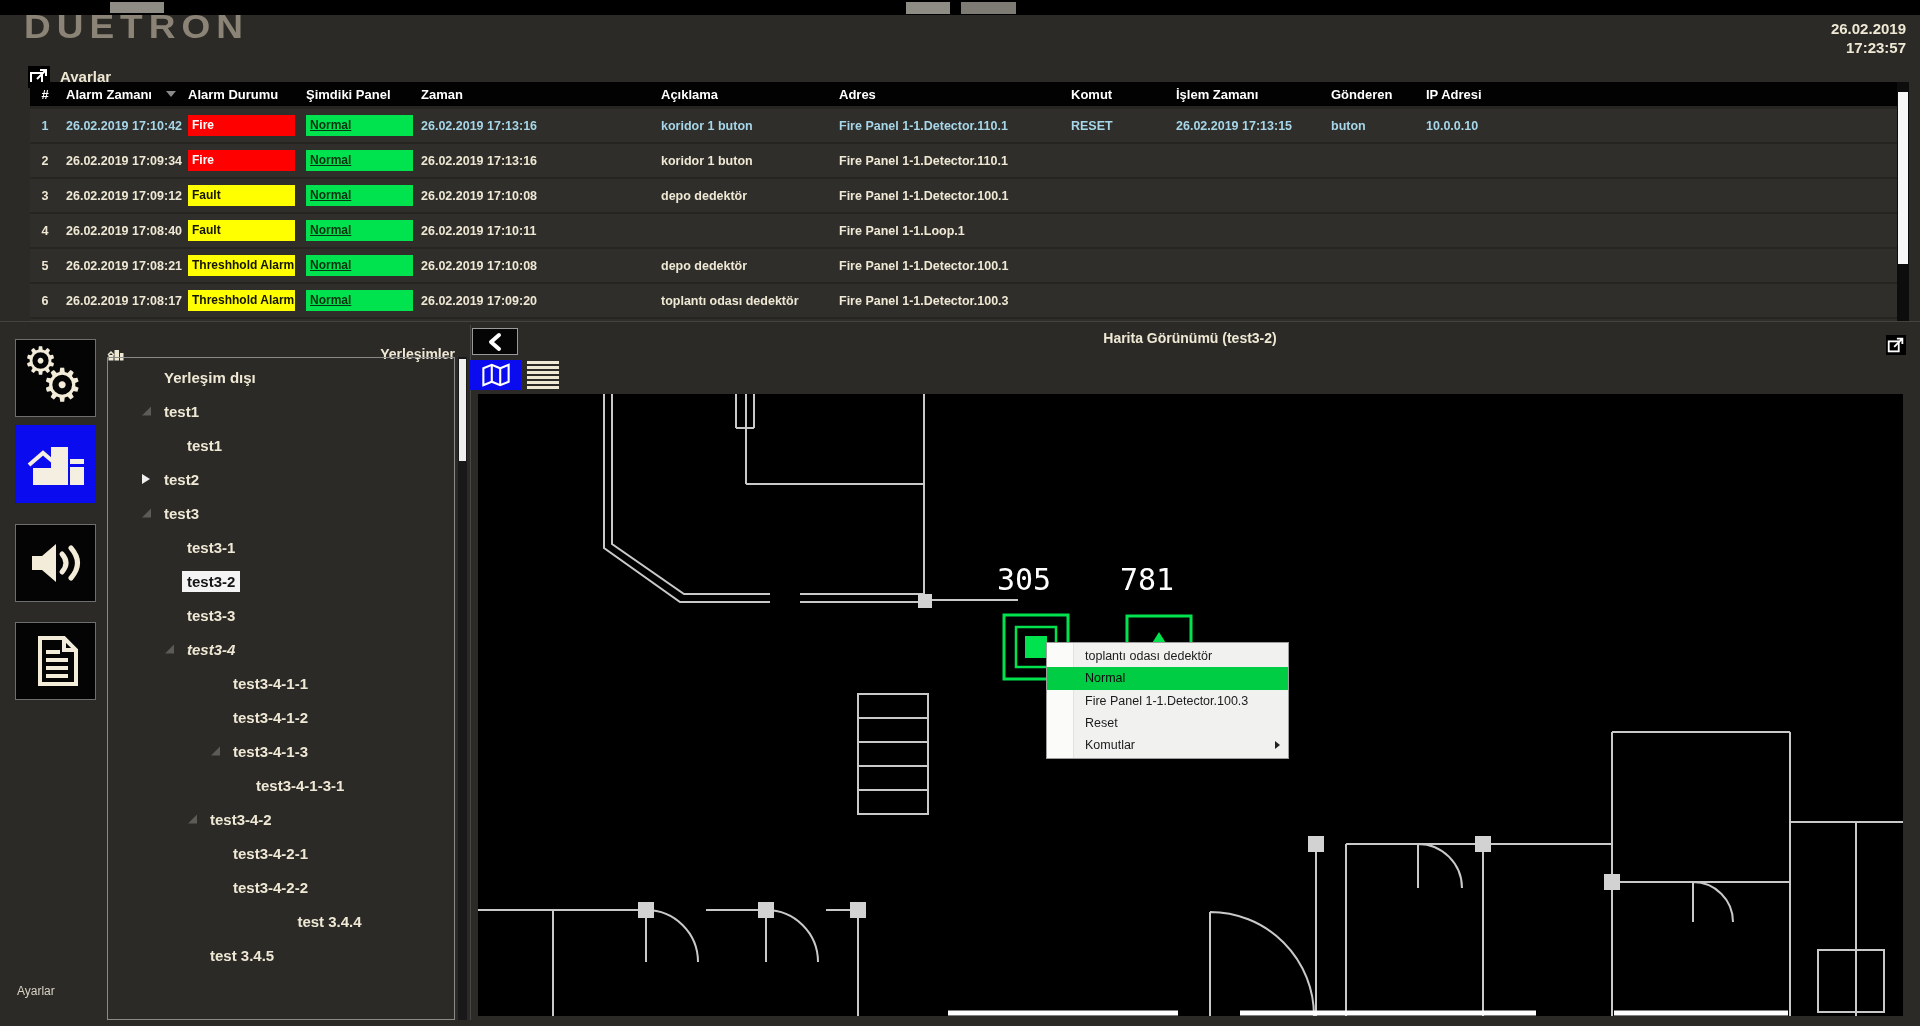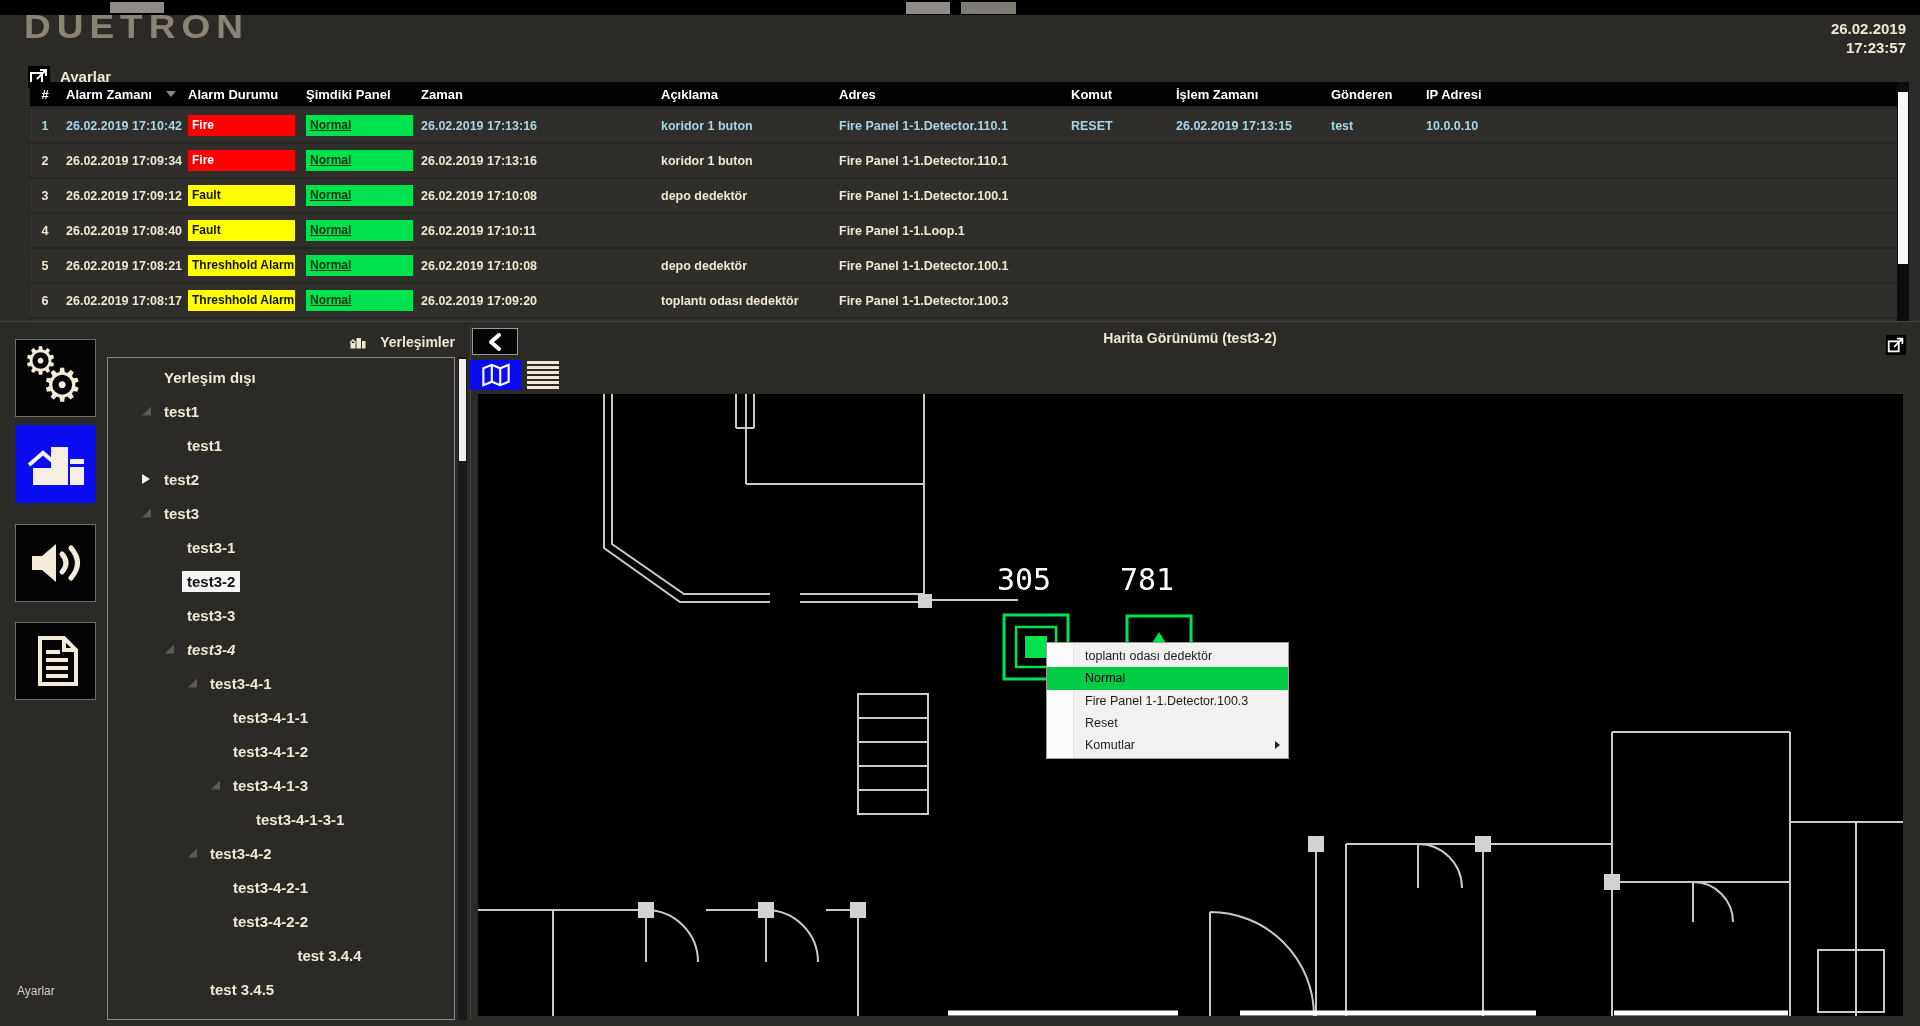--- a/index.html
+++ b/index.html
@@ -42,21 +42,21 @@
 
   
   .side-btn{position:absolute;left:15px;width:81px;height:78px;background:#040404;border:1px solid #6e6e6e;
             display:flex;align-items:center;justify-content:center;box-sizing:border-box;}
   .side-btn.active{background:var(--accent);border-color:var(--accent);}
   #ayarlar{left:17px;top:984px;font-size:12px;color:#d8d2c2;}
   .gear-wrap{position:relative;width:64px;height:64px;color:#f2ecd9;font-family:"DejaVu Sans",sans-serif;}
   .gear-wrap span{position:absolute;line-height:1;}
 
   
-  #tree-header{left:107px;top:332px;width:348px;height:20px;display:flex;align-items:center;justify-content:flex-end;gap:14px;}
+  #tree-header{left:107px;top:344px;width:348px;height:20px;display:flex;align-items:center;justify-content:space-between;gap:14px;}
   #tree-header .lbl{font-size:14px;font-weight:bold;color:#efe8d4;}
   #tree-box{left:107px;top:357px;width:348px;height:663px;border:1px solid #8a8a8a;box-sizing:border-box;overflow:hidden;}
   .titem{position:relative;height:34px;display:flex;align-items:center;font-size:15px;font-weight:bold;color:#efe8d4;white-space:nowrap;}
   .titem .tlabel{padding:2px 5px;}
   .titem.selected .tlabel{background:#f4f4f4;color:#141414;}
   .mk{position:absolute;top:50%;transform:translateY(-50%);width:0;height:0;}
   .mk.expanded{border-bottom:9px solid #5d5b56;border-left:9px solid transparent;}
   .mk.collapsed{border-top:5px solid transparent;border-bottom:5px solid transparent;border-left:8px solid #f0f0f0;}
   #tree-scroll{left:458px;top:357px;width:9px;height:663px;background:#191919;}
   #tree-scroll .thumb{position:absolute;left:1px;right:1px;top:2px;height:102px;background:#efefef;}
@@ -130,21 +130,21 @@
             <span class="badge" style="background: rgb(255, 0, 0); color: rgb(255, 255, 255);">Fire</span>
           </div>
           <div>
             <span class="badge ok" style="background: rgb(0, 226, 78); color: rgb(10, 51, 18);">Normal</span>
           </div>
           <div class="cell">26.02.2019 17:13:16</div>
           <div class="cell">koridor 1 buton</div>
           <div class="cell">Fire Panel 1-1.Detector.110.1</div>
           <div class="cell">RESET</div>
           <div class="cell">26.02.2019 17:13:15</div>
-          <div class="cell">test</div>
+          <div class="cell">buton</div>
           <div class="cell">10.0.0.10</div>
         </div>
         <div class="trow">
           <div class="cell center">2</div>
           <div class="cell">26.02.2019 17:09:34</div>
           <div>
             <span class="badge" style="background: rgb(255, 0, 0); color: rgb(255, 255, 255);">Fire</span>
           </div>
           <div>
             <span class="badge ok" style="background: rgb(0, 226, 78); color: rgb(10, 51, 18);">Normal</span>
@@ -319,24 +319,20 @@
         </div>
         <div class="titem selected" style="padding-left: 74px;">
           <span class="tlabel">test3-2</span>
         </div>
         <div class="titem" style="padding-left: 74px;">
           <span class="tlabel">test3-3</span>
         </div>
         <div class="titem" style="padding-left: 74px; font-style: italic;">
           <span class="mk expanded" style="left: 57px;"></span>
           <span class="tlabel">test3-4</span>
-        </div>
-        <div class="titem" style="padding-left: 97px;">
-          <span class="mk expanded" style="left: 80px;"></span>
-          <span class="tlabel">test3-4-1</span>
         </div>
         <div class="titem" style="padding-left: 120px;">
           <span class="tlabel">test3-4-1-1</span>
         </div>
         <div class="titem" style="padding-left: 120px;">
           <span class="tlabel">test3-4-1-2</span>
         </div>
         <div class="titem" style="padding-left: 120px;">
           <span class="mk expanded" style="left: 103px;"></span>
           <span class="tlabel">test3-4-1-3</span>

